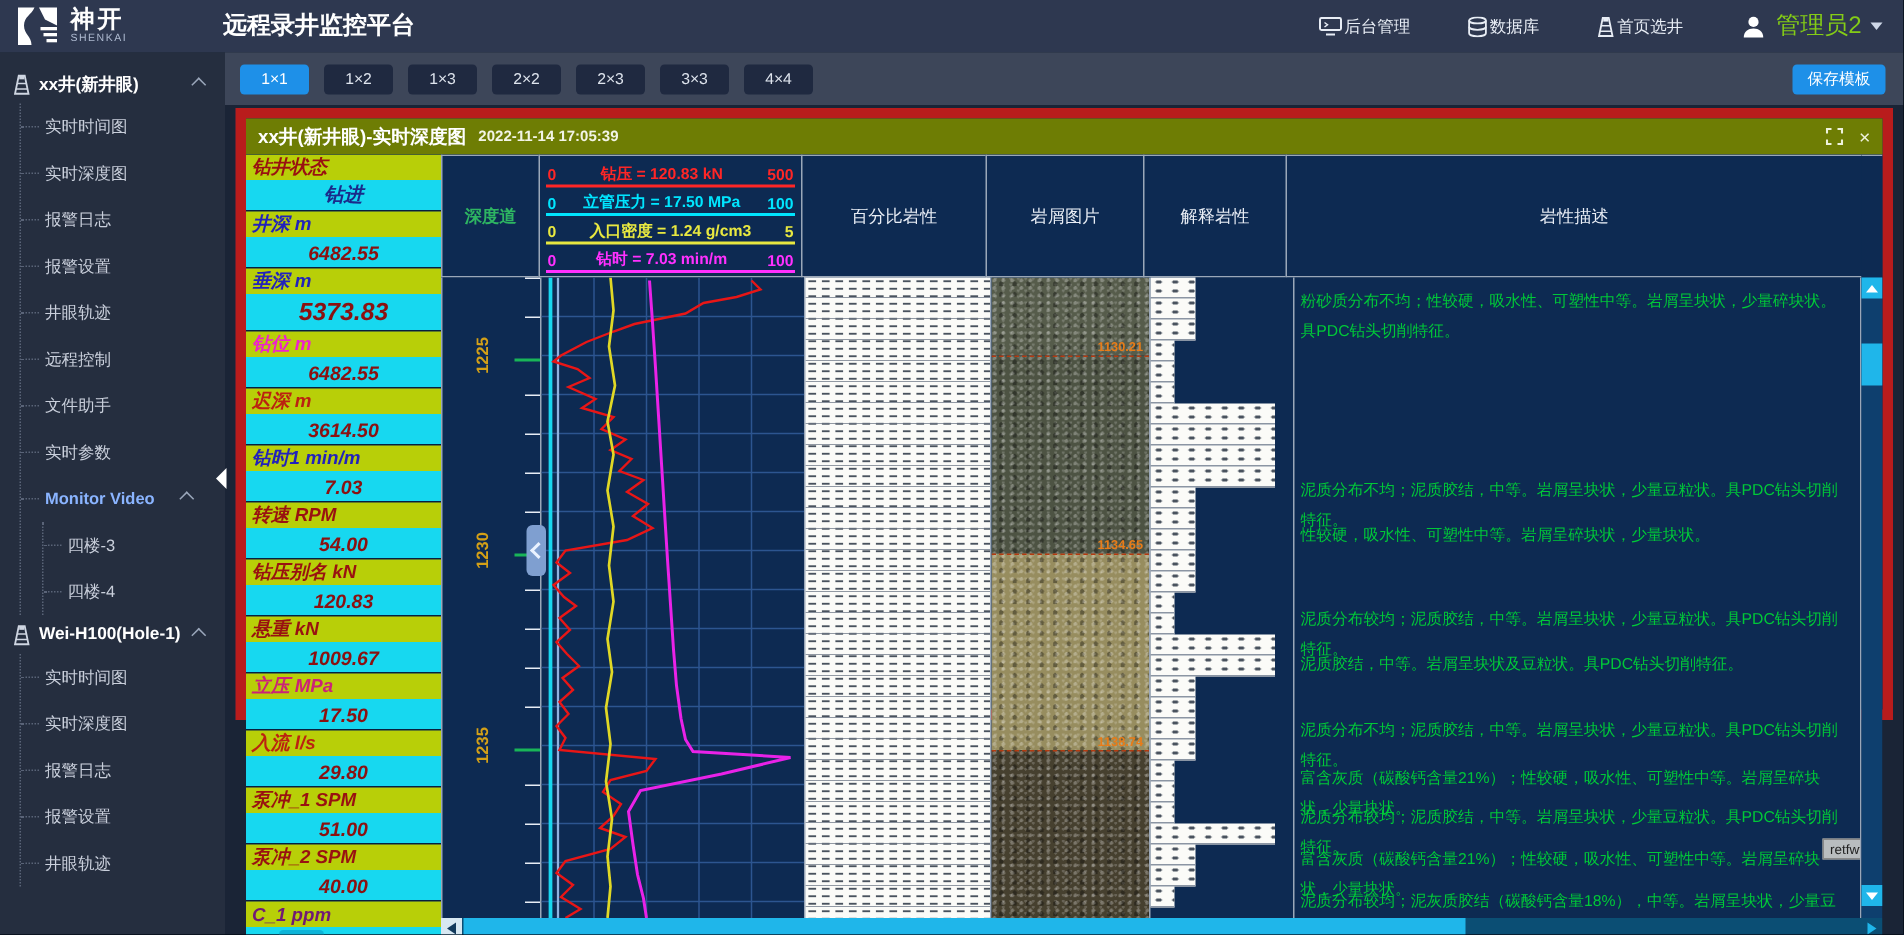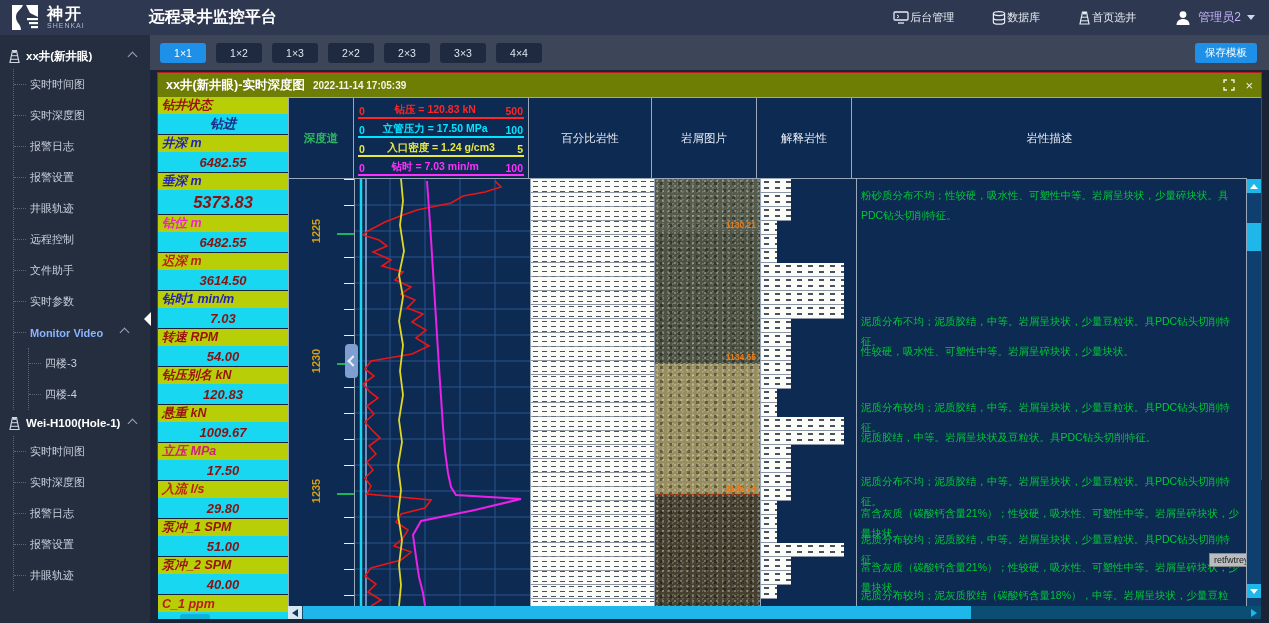--- a/index.html
+++ b/index.html
@@ -12,21 +12,21 @@
   .logo-mark{width:30px;height:28px;}
   .brand{line-height:1;}
   .brand .cn{font-size:16px;font-weight:bold;color:#fff;letter-spacing:2px;}
   .brand .en{font-size:7px;color:#aebad0;letter-spacing:1px;}
   .app-title{margin-left:18px;font-size:16px;font-weight:bold;color:#fff;}
   .topnav{margin-left:auto;display:flex;align-items:center;gap:38px;padding-right:14px;}
   .topnav-item{display:flex;flex-direction:row;align-items:center;gap:1px;cursor:pointer;}
   .topnav-item svg{display:block;}
   .topnav-item .lbl{font-size:11px;color:#e8edf5;}
   .userbox{display:flex;align-items:center;gap:6px;}
-  .user-name{font-size:12px;color:#c4b5fd;}
+  .user-name{font-size:16px;color:#84cc16;}
   .caret-down{width:0;height:0;border-left:4px solid transparent;border-right:4px solid transparent;
               border-top:5px solid #cfd8e8;}
   
   .sidebar{position:absolute;left:0;top:35px;width:150px;height:588px;background:#252e3f;overflow:hidden;}
   .tree{padding-top:8px;}
   .tree-root{display:flex;align-items:center;gap:5px;height:26px;padding-left:8px;cursor:pointer;}
   .tree-root .t{font-size:11.5px;font-weight:bold;color:#fff;white-space:nowrap;}
   .chev{width:6px;height:6px;border-left:1.5px solid #9aa6ba;border-top:1.5px solid #9aa6ba;
         transform:rotate(45deg);margin-left:auto;margin-right:14px;flex:0 0 auto;}
   .tree-kids{border-left:1px dotted #5a6478;margin-left:13px;}
@@ -40,21 +40,21 @@
   
   .main-toolbar{position:absolute;left:150px;top:35px;width:1119px;height:35px;background:#3d4659;
                 display:flex;align-items:center;}
   .lay-btn{width:46px;height:20px;margin-left:10px;border:none;border-radius:3px;background:#1f2940;
            color:#dfe5ee;font-size:10.5px;font-family:inherit;cursor:pointer;}
   .lay-btn.active{background:#1e90e8;color:#fff;}
   .save-btn{margin-left:auto;margin-right:12px;width:62px;height:20px;border:none;border-radius:3px;
             background:#1e90e8;color:#fff;font-size:10.5px;font-family:inherit;cursor:pointer;}
   
   .panel{position:absolute;left:157px;top:72px;width:1105px;height:408px;background:#0d2a52;
-         border:1px solid #b91c1c;box-sizing:border-box;}
+         border:7px solid #b91c1c;box-sizing:border-box;}
   .panel-titlebar{height:24px;background:#6e7d04;display:flex;align-items:center;padding:0 8px;gap:8px;}
   .panel-title{font-size:12.5px;font-weight:bold;color:#fff;}
   .panel-time{font-size:10px;color:#f2f4e6;font-weight:bold;}
   .pt-icons{margin-left:auto;display:flex;align-items:center;gap:10px;}
   .pt-icons .ic{cursor:pointer;color:#eef2dc;font-size:13px;line-height:1;}
   .panel-body{display:flex;height:522px;}
   
   .params{width:130px;flex:0 0 auto;overflow:hidden;background:#0d2a52;}
   .p-row{border-bottom:1px solid #07203e;}
   .p-label{height:17px;background:#b8cf08;font-size:12.5px;font-weight:bold;font-style:italic;
@@ -361,21 +361,21 @@
           </div>
           <div class="p-row">
             <div class="p-label" style="color: rgb(153, 17, 17);">泵冲_1 SPM</div>
             <div class="p-value">51.00</div>
           </div>
           <div class="p-row">
             <div class="p-label" style="color: rgb(153, 17, 17);">泵冲_2 SPM</div>
             <div class="p-value">40.00</div>
           </div>
           <div class="p-row">
-            <div class="p-label" style="color: #b91c1c;">C_1 ppm</div>
+            <div class="p-label" style="color: #701a75;">C_1 ppm</div>
             <div class="p-value" style="justify-content: flex-end; padding-right: 28px;">---<div class="p-dd">
                 <span class="c"></span>
               </div></div>
           </div>
         </div>
       <div class="chart">
         <div class="c-header">
           <div class="c-hcell depth-h">深度道</div>
           <div class="c-hcell legend-h" id="legend">
               <div class="leg-row" style="color: rgb(255, 38, 38); border-color: rgb(255, 38, 38);">

